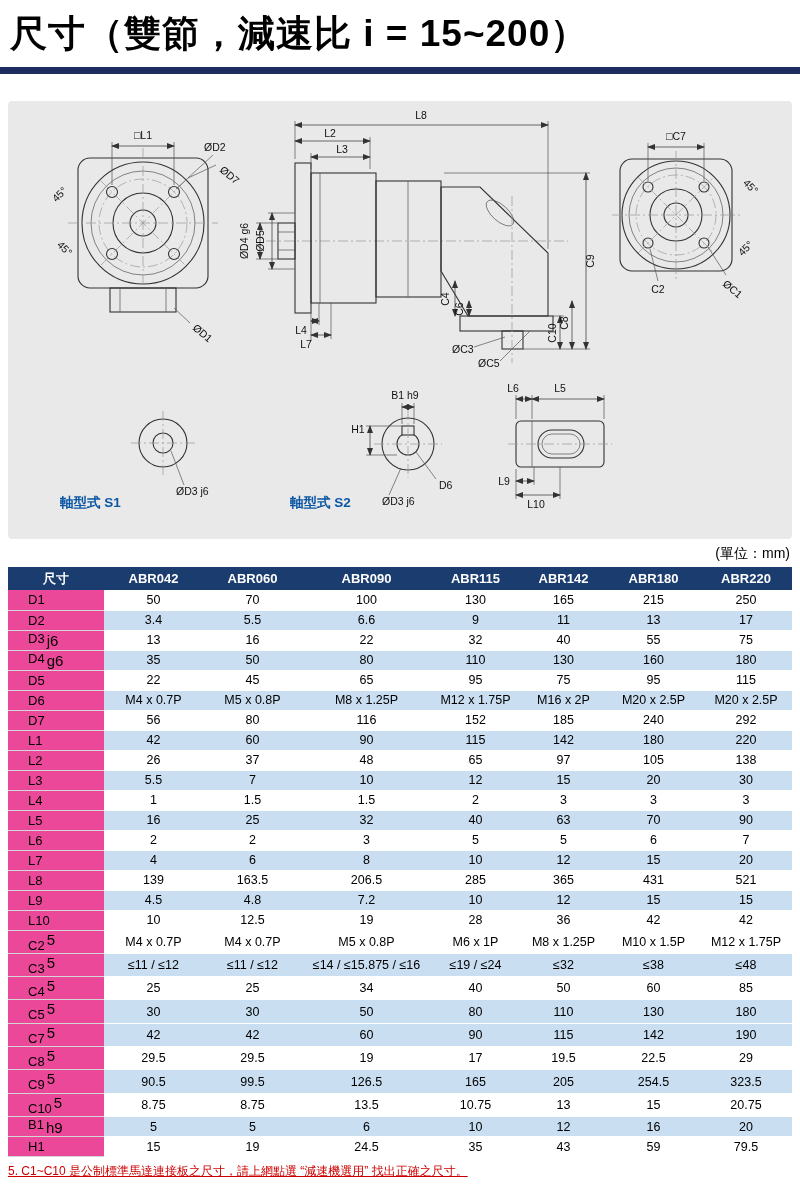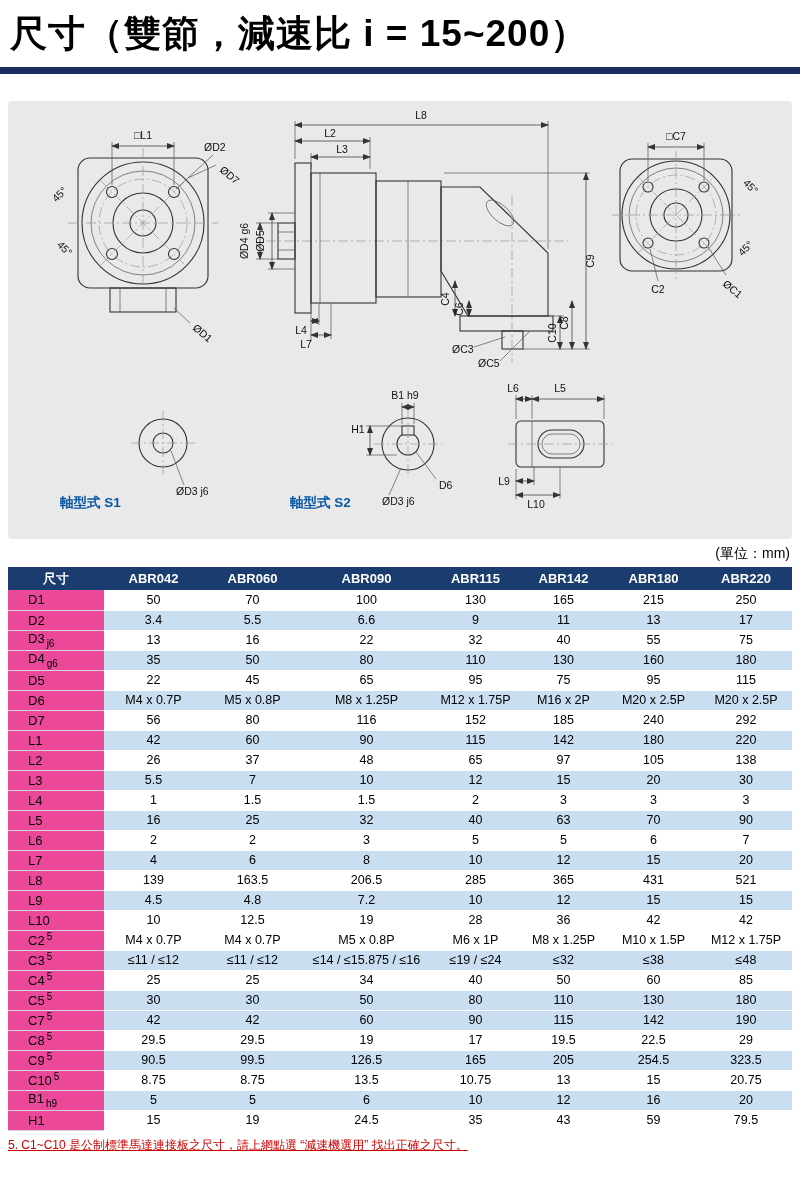--- a/index.html
+++ b/index.html
@@ -15,21 +15,21 @@
   h1.title{font-size:37px;font-weight:bold;margin:9px 0 8px 10px;letter-spacing:1px;white-space:nowrap;}
   .title-bar{height:7px;width:800px;background:var(--accent-bar);}
   .panel{margin:27px 8px 0 8px;width:784px;height:438px;background:var(--panel-bg);border-radius:4px;}
   .unit-note{text-align:right;font-size:14px;margin:6px 10px 4px 0;}
   table{border-collapse:collapse;margin:0 8px;width:784px;table-layout:fixed;}
   th{background:var(--header-bg);color:#fff;font-size:13px;font-weight:bold;height:23px;padding:0;}
   td{font-size:12.5px;height:20px;padding:0;text-align:center;}
   td.lbl{text-align:left;padding-left:20px;background:#ec4899;border-bottom:1px solid #d5d5d5;font-size:13px;}
   td.val{border-bottom:1px solid #fff;}
   tr.alt td.val{background:var(--row-alt);}
-  sub,sup{font-size:10px;margin-left:2px;}
+  sub,sup{font-size:15px;margin-left:2px;}
   .footnote{color:var(--footnote-red);font-size:12px;margin:6px 0 0 8px;text-decoration:underline;}
   
   svg{display:block;}
   .ol{fill:none;stroke:#333;stroke-width:1.1;}
   .tl{fill:none;stroke:#555;stroke-width:0.7;}
   .cl{fill:none;stroke:#999;stroke-width:0.7;stroke-dasharray:10 3 2 3;}
   .dl{fill:none;stroke:#444;stroke-width:0.8;}
   text.dim{font-size:10.5px;fill:#111;font-family:"Liberation Sans",sans-serif;}
   text.cap{font-size:13.5px;font-weight:bold;fill:var(--caption-blue);font-family:"Liberation Sans",sans-serif;}
 </style>

